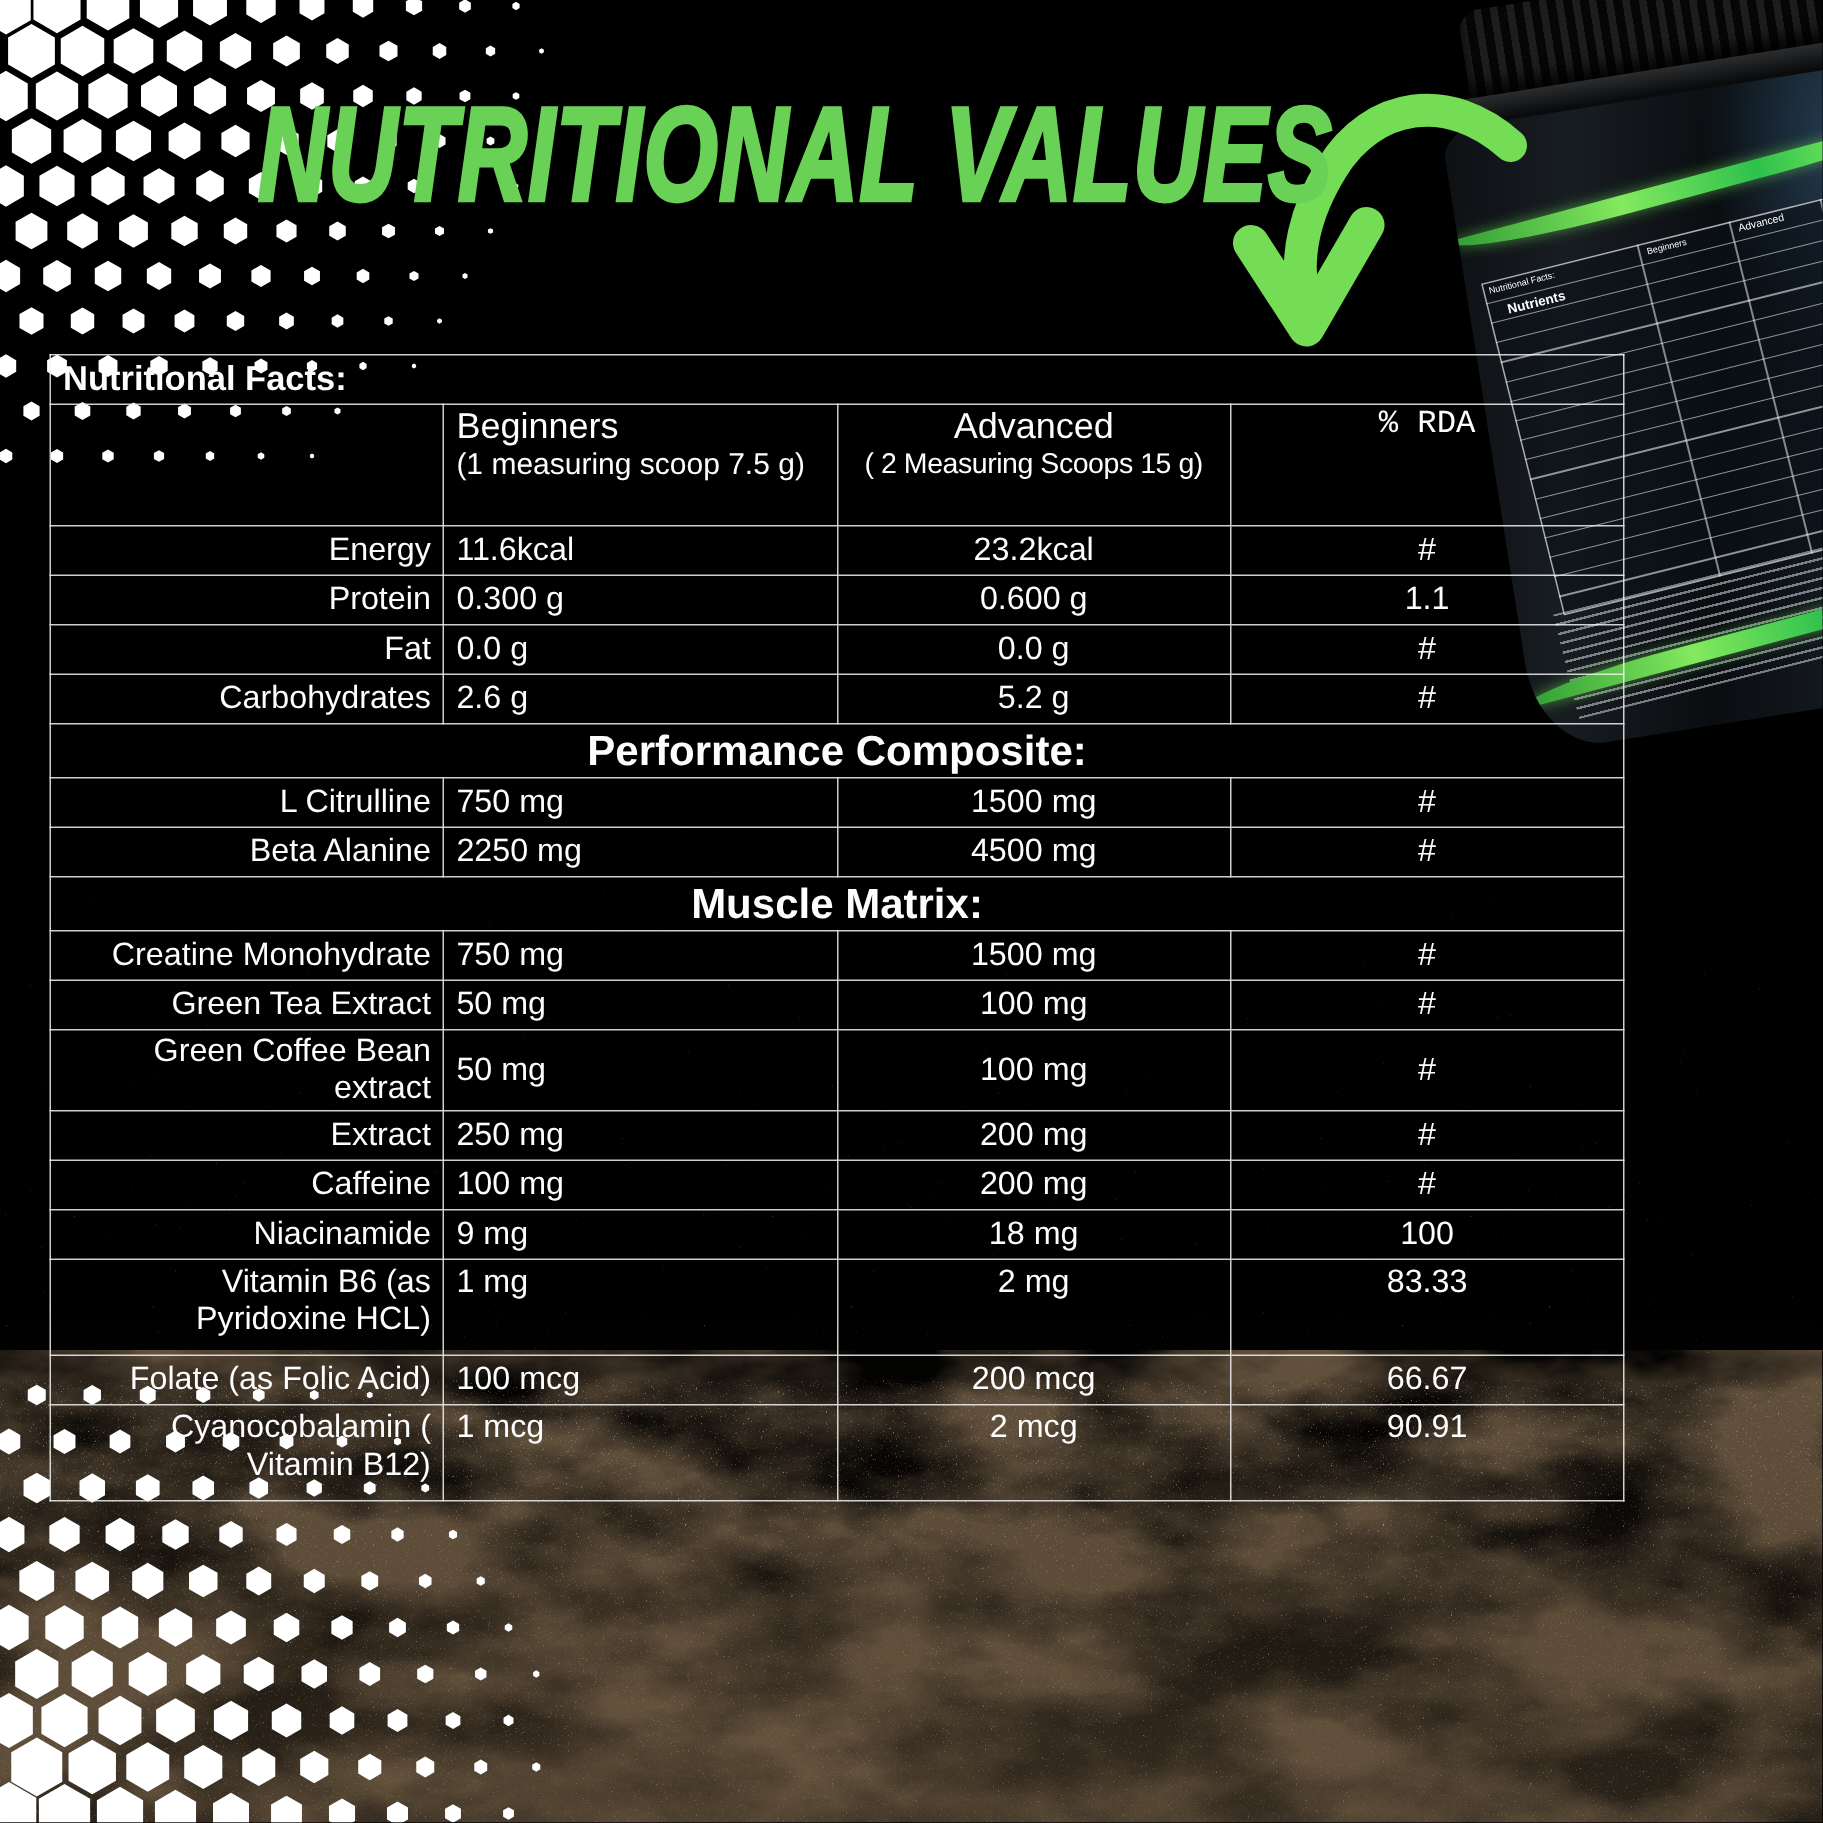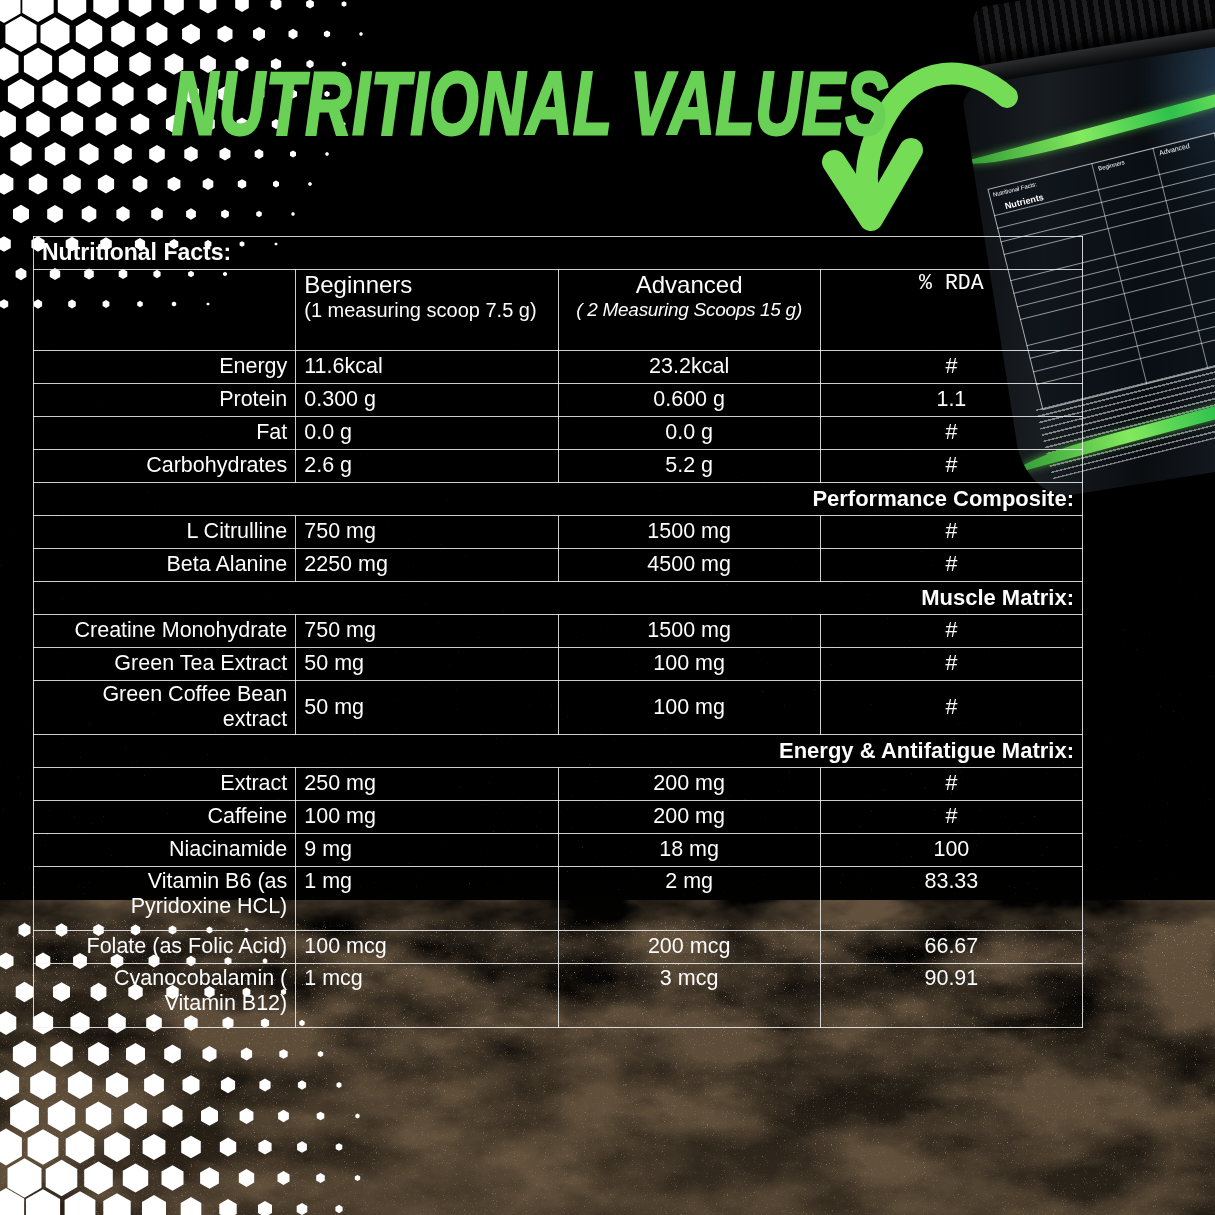--- a/index.html
+++ b/index.html
@@ -91,24 +91,24 @@
   td.c-beg{width:190px;}
   td.c-adv{width:255px;text-align:center;}
   td.c-rda{width:263px;text-align:center;}
   tr.r-heading td{font-weight:bold;font-size:23px;height:30px;}
   tr.r-colhead td{height:78px;vertical-align:top;}
   td.h-beg{ text-align:left;padding-top:4px;}
   .h-beg-title{font-size:24px;}
   .h-beg-sub{font-size:20px;}
   td.h-adv{vertical-align:middle;}
   .h-adv-title{font-size:24px;}
-  .h-adv-sub{font-size:19px;letter-spacing:-0.3px;font-style:italic;}
+  .h-adv-sub{font-size:19px;letter-spacing:-0.3px;}
   td.h-rda{vertical-align:middle;font-size:24px;font-family:Liberation Mono, monospace;}
   tr.r-data td{height:30px;}
-  tr.r-section td{height:30px;font-weight:bold;font-size:22px;text-align:right;}
+  tr.r-section td{height:30px;font-weight:bold;font-size:28px;text-align:center;}
   tr.r-tall td{height:60px;vertical-align:top;padding-top:2px;}
   tr.r-tall .wrap-narrow{display:inline-block;max-width:285px;}
 </style>
 </head>
 <body>
 
 <svg class="bg-svg" width="1215" height="1215">
   <defs>
     <filter id="fSpecks" x="0%" y="0%" width="100%" height="100%">
       <feTurbulence type="fractalNoise" baseFrequency="0.55" numOctaves="2" seed="11" result="n"></feTurbulence>
@@ -441,23 +441,20 @@
       <td class="c-beg">50 mg</td>
       <td class="c-adv">100 mg</td>
       <td class="c-rda">#</td>
     </tr>
     <tr class="r-data">
       <td class="c-name">Green Coffee Bean extract</td>
       <td class="c-beg">50 mg</td>
       <td class="c-adv">100 mg</td>
       <td class="c-rda">#</td>
     </tr>
-    <tr class="r-section">
-      <td colspan="4">Energy &amp; Antifatigue Matrix:</td>
-    </tr>
     <tr class="r-data">
       <td class="c-name">Extract</td>
       <td class="c-beg">250 mg</td>
       <td class="c-adv">200 mg</td>
       <td class="c-rda">#</td>
     </tr>
     <tr class="r-data">
       <td class="c-name">Caffeine</td>
       <td class="c-beg">100 mg</td>
       <td class="c-adv">200 mg</td>
@@ -477,18 +474,18 @@
     </tr>
     <tr class="r-data">
       <td class="c-name">Folate (as Folic Acid)</td>
       <td class="c-beg">100 mcg</td>
       <td class="c-adv">200 mcg</td>
       <td class="c-rda">66.67</td>
     </tr>
     <tr class="r-data r-tall">
       <td class="c-name"><span class="wrap-narrow">Cyanocobalamin ( Vitamin B12)</span></td>
       <td class="c-beg">1 mcg</td>
-      <td class="c-adv">3 mcg</td>
+      <td class="c-adv">2 mcg</td>
       <td class="c-rda">90.91</td>
     </tr>
   </tbody>
     </table>
 </div>
 
 </body></html>

